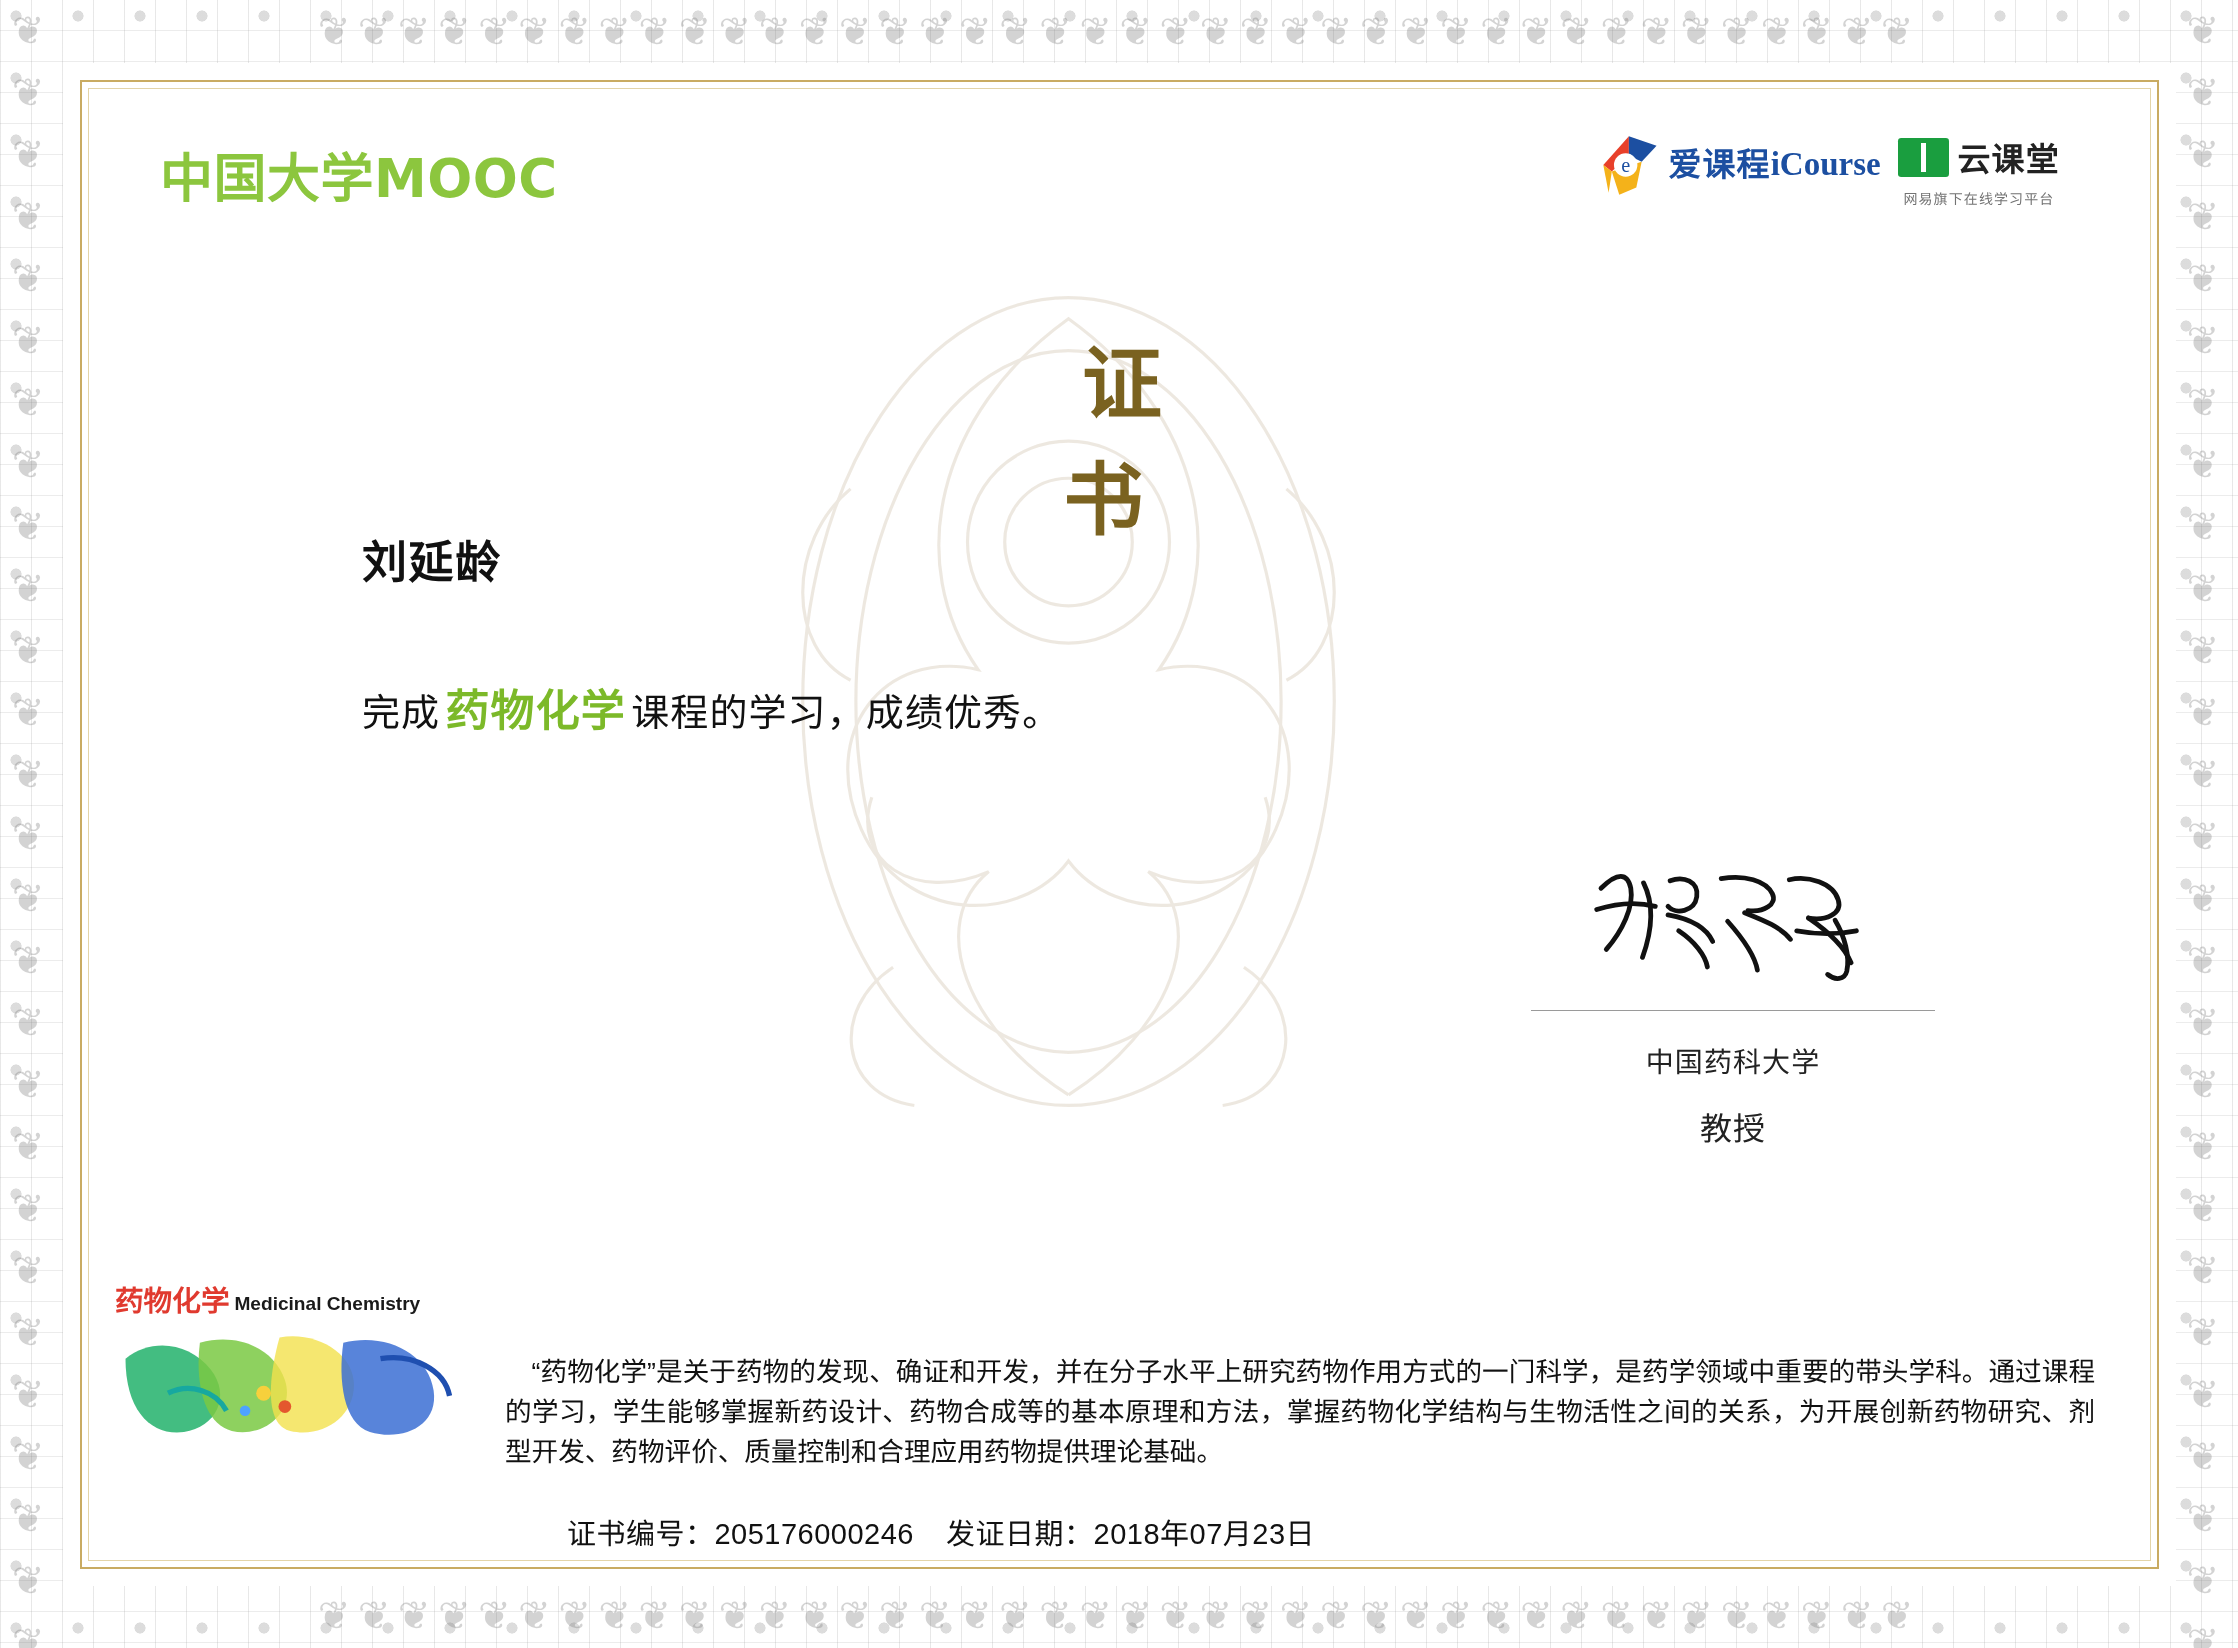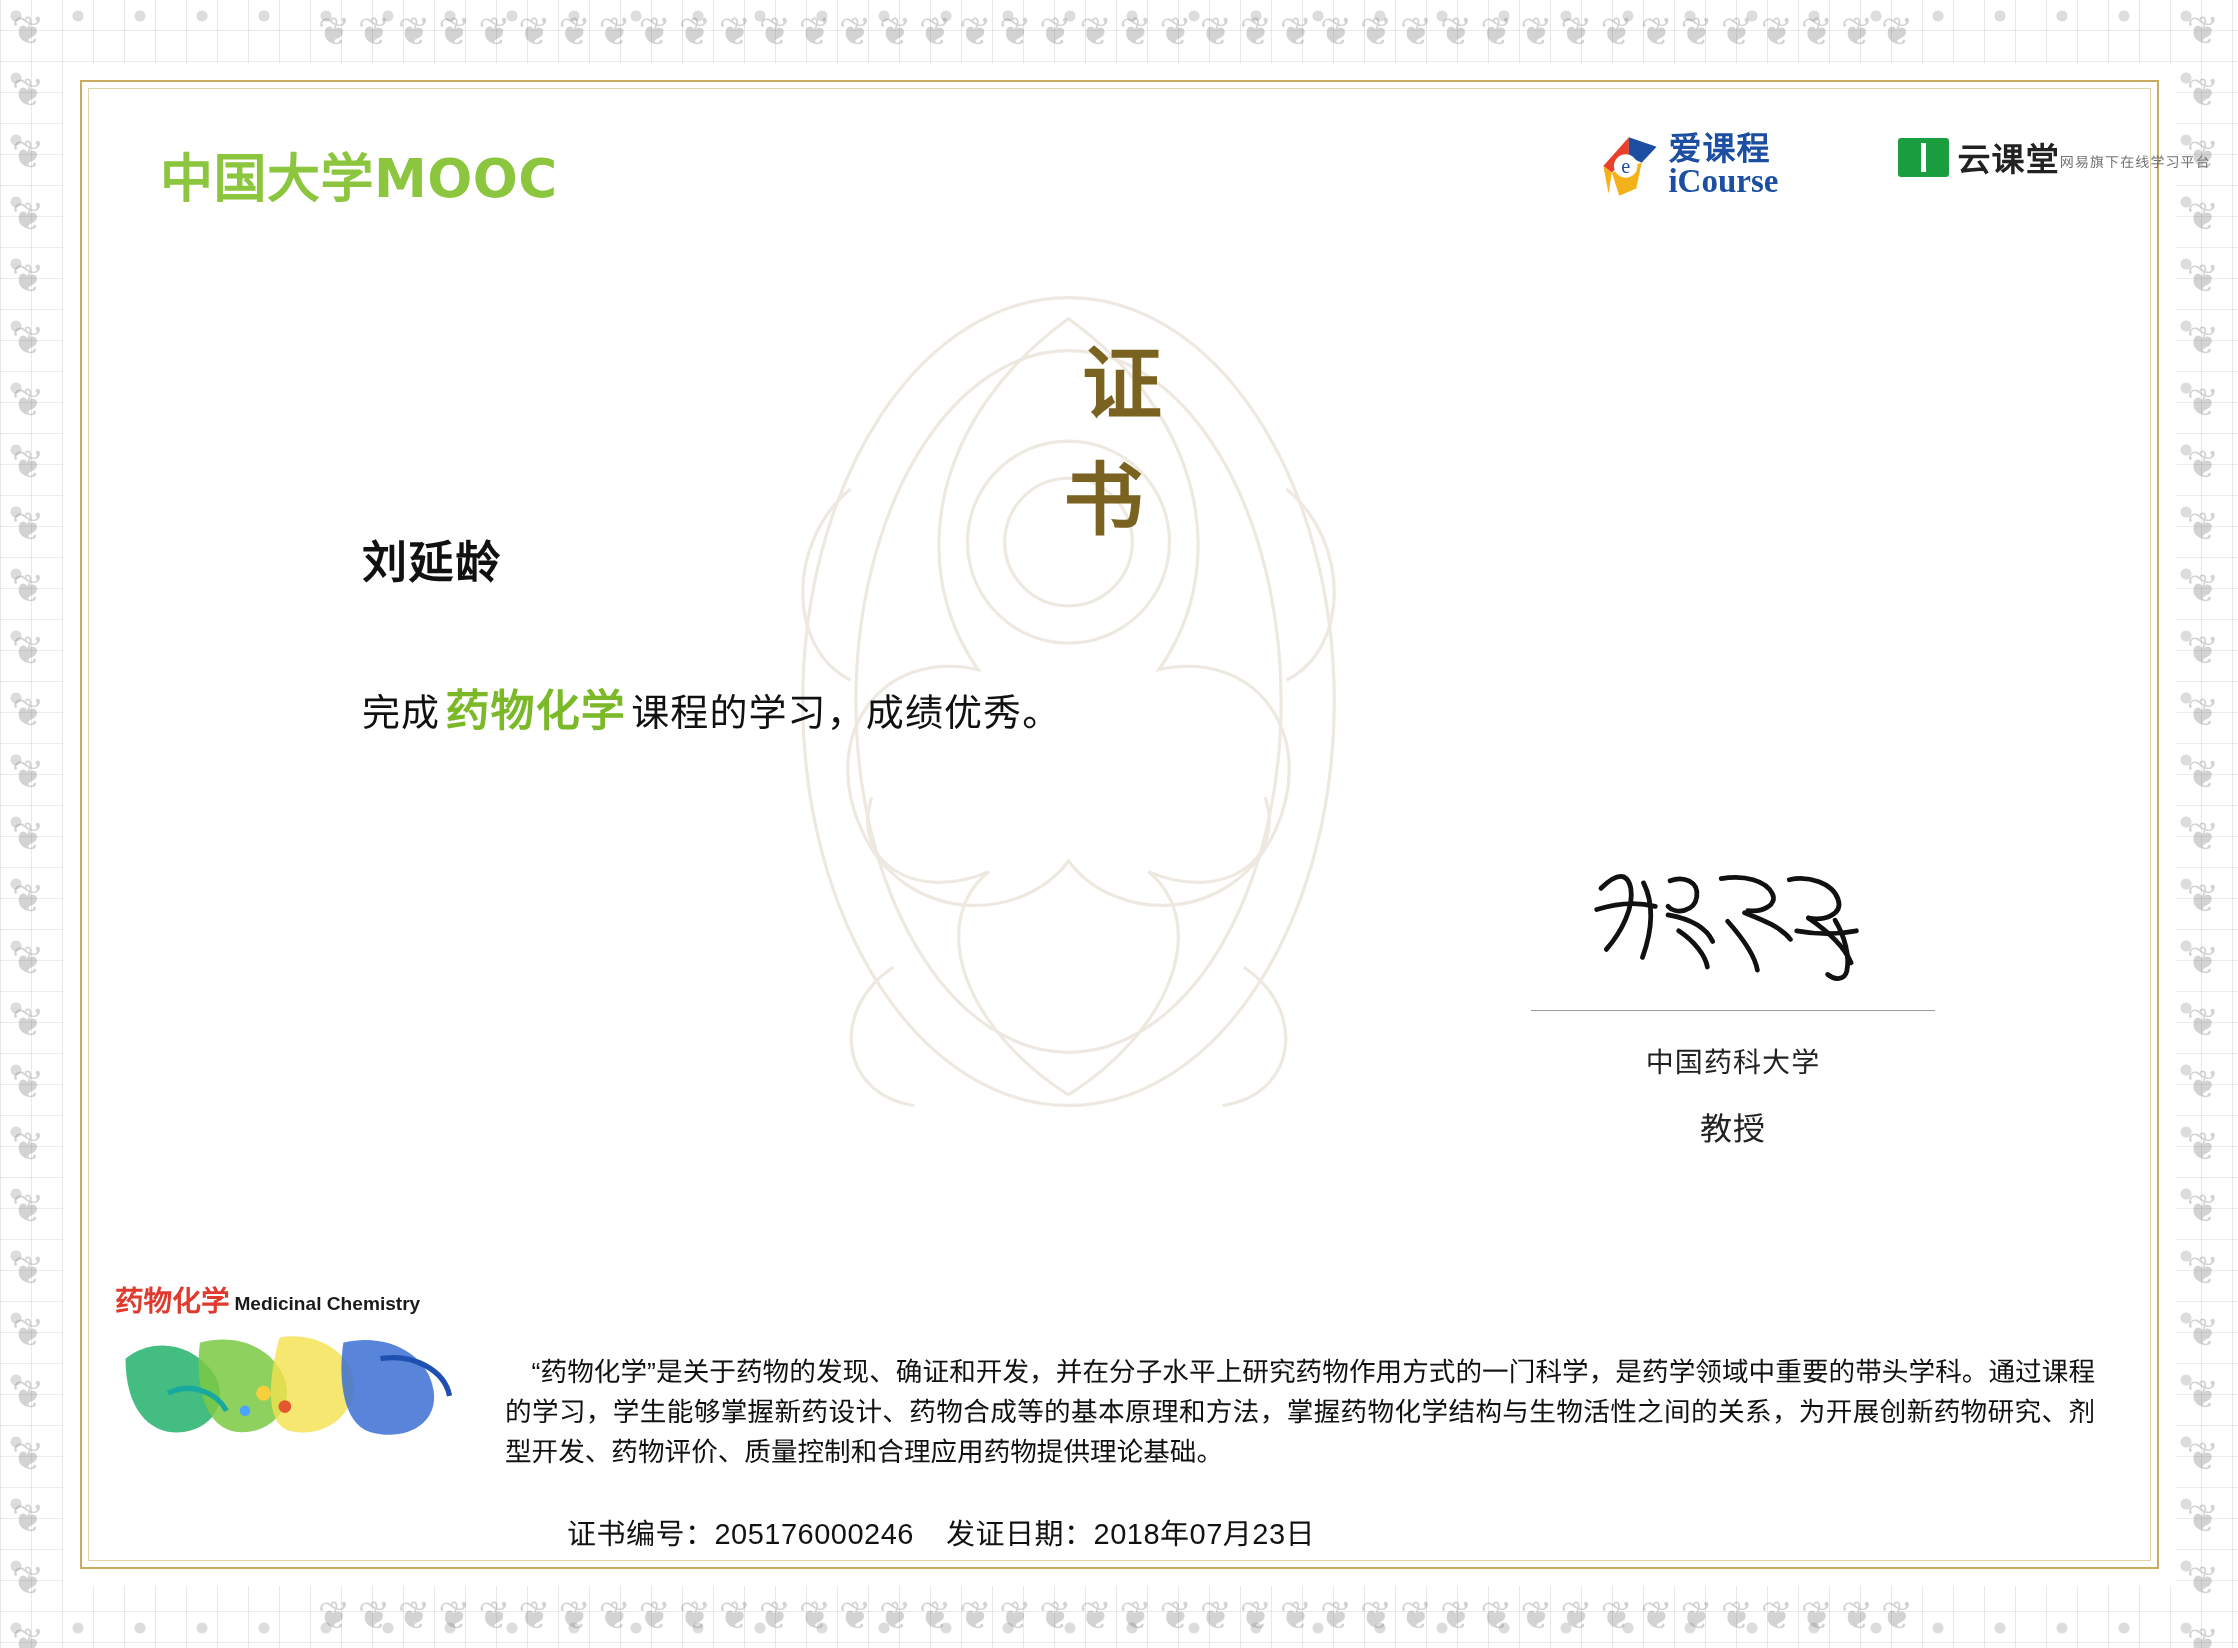--- a/index.html
+++ b/index.html
@@ -118,21 +118,21 @@
     align-items: center;
     gap: 7.4px;
   }
   .icourse-mark {
     width: 60px;
     height: 65px;
     position: relative;
   }
   .icourse-text {
     display: flex;
-    flex-direction: column;
+    flex-direction: row;
     line-height: 1.0;
   }
   .icourse-cn {
     font-size: 33px;
     font-weight: 700;
     color: #1c4fa1;
     letter-spacing: 1.1px;
   }
   .icourse-en {
     font-size: 33px;
@@ -140,21 +140,21 @@
     color: #1c4fa1;
     letter-spacing: 0px;
     font-family: "Liberation Serif", serif;
   }
 
   .yun-logo {
     position: absolute;
     left: 1898px;
     top: 133px;
     display: flex;
-    flex-direction: row;
+    flex-direction: column;
     align-items: center;
   }
   .yun-row {
     display: flex;
     align-items: center;
     gap: 8.5px;
   }
   .yun-book {
     width: 51px;
     height: 39px;

